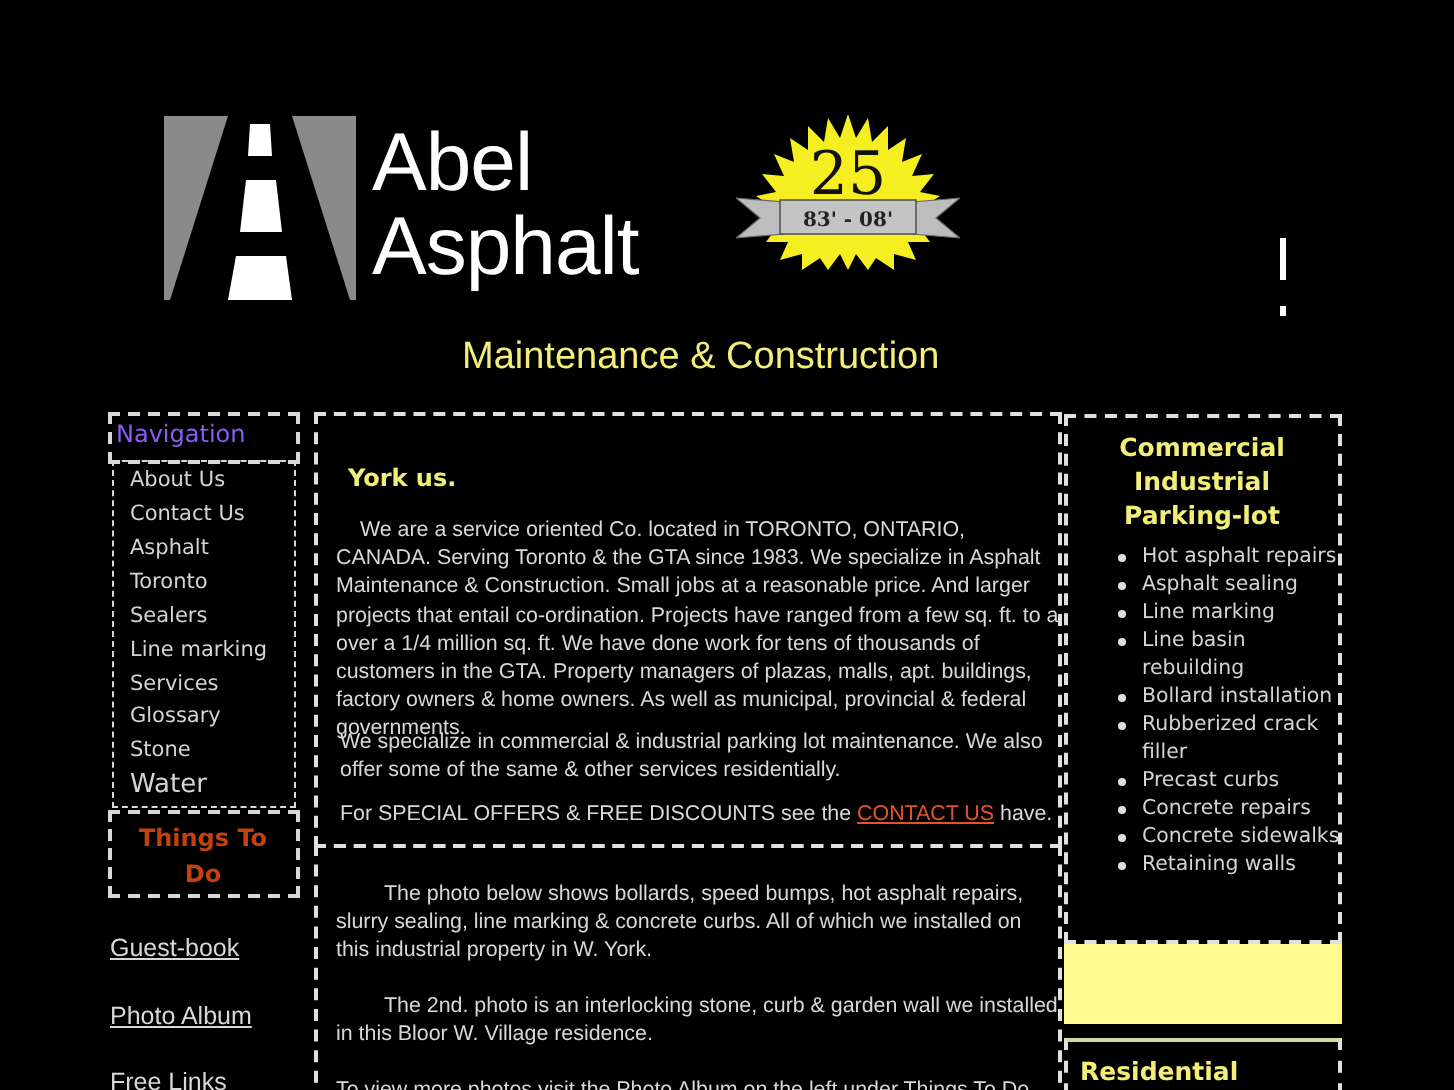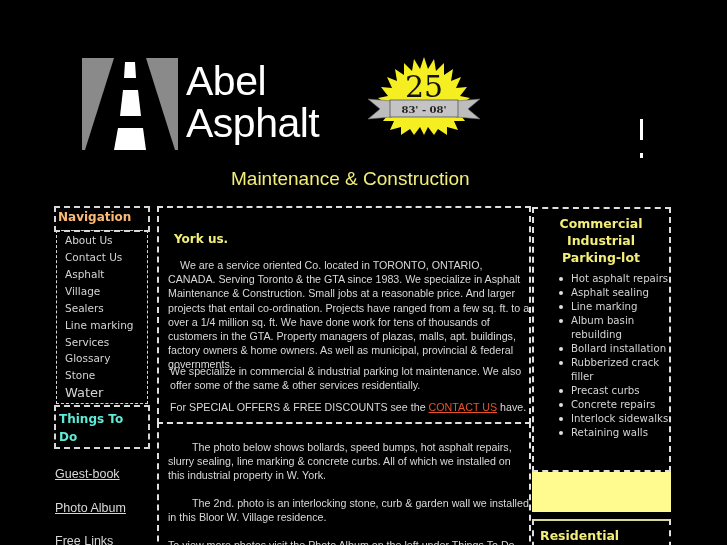--- a/index.html
+++ b/index.html
@@ -18,26 +18,26 @@
     #anniv-badge { left: 368px; top: 57px; width: 112px; height: 78px; }
     #exclaim { left: 640px; top: 119px; width: 3px; height: 42px; }
     #exclaim .bar { position:absolute; left:0; top:0; width:3px; height:21px; background:#fff; }
     #exclaim .dot { position:absolute; left:0; top:34px; width:3px; height:5px; background:#fff; }
     #tagline { left: 231px; top: 168px; color: #f2ee78; font-family: "Liberation Sans", sans-serif;
       font-size: 19px; white-space: nowrap; }
 
     
     .dash-box { border: 2px dashed #d8d8d8; box-sizing: border-box; }
     #nav-title-box { left: 54px; top: 206px; width: 96px; height: 26px; }
-    #nav-title { left: 58px; top: 210px; color: #fdba74; font-weight: bold; font-size: 12px; }
+    #nav-title { left: 58px; top: 210px; color: #8b5cf6; font-weight: normal; font-size: 12px; }
     #nav-list-box { left: 56px; top: 230px; width: 92px; height: 174px; border-width: 1px; }
     .nav-item { position: absolute; left: 65px; font-size: 10.5px; color: #d4d4d4; text-decoration: none; text-align: center; }
     .nav-item.big { font-size: 13px; }
     #todo-box { left: 54px; top: 405px; width: 96px; height: 44px; }
-    #todo-title { left: 59px; top: 410px; width: 85px; color: #5eead4; font-weight: bold; font-size: 12px; line-height: 18px; }
+    #todo-title { left: 59px; top: 410px; width: 85px; color: #c2410c; font-weight: bold; font-size: 12px; line-height: 18px; text-align: center; }
     .side-link { position: absolute; left: 55px; font-family: "Liberation Sans", sans-serif; font-size: 12.5px;
       color: #d8d8d8; text-decoration: underline; }
 
     
     #about-box { left: 157px; top: 206px; width: 374px; height: 218px; border: 2px dashed #e0e0e0; box-sizing: border-box; }
     #photo-box { left: 157px; top: 422px; width: 374px; height: 140px; border: 2px dashed #e0e0e0; box-sizing: border-box; }
     #about-title { left: 174px; top: 232px; color: #f2ee78; font-weight: bold; font-size: 12px; }
     .para { position: absolute; left: 168px; width: 362px; font-family: "Liberation Sans", sans-serif;
       font-size: 10.7px; line-height: 14.2px; color: #d8d8d8; }
     .para .indent { display: inline-block; width: 12px; }
@@ -93,21 +93,21 @@
 
 <div class="abs" id="tagline">Maintenance &amp; Construction</div>
 
 <div class="abs dash-box" id="nav-title-box"></div>
 <div class="abs" id="nav-title">Navigation</div>
 <div class="abs dash-box" id="nav-list-box"></div>
 
 <a class="nav-item" style="top:234px" href="#">About Us</a>
 <a class="nav-item" style="top:251px" href="#">Contact Us</a>
 <a class="nav-item" style="top:268px" href="#">Asphalt</a>
-<a class="nav-item" style="top:285px" href="#">Village</a>
+<a class="nav-item" style="top:285px" href="#">Toronto</a>
 <a class="nav-item" style="top:302px" href="#">Sealers</a>
 <a class="nav-item" style="top:319px" href="#">Line marking</a>
 <a class="nav-item" style="top:336px" href="#">Services</a>
 <a class="nav-item" style="top:352px" href="#">Glossary</a>
 <a class="nav-item" style="top:369px" href="#">Stone</a>
 <a class="nav-item big" style="top:385px" href="#">Water</a>
 
 <div class="abs dash-box" id="todo-box"></div>
 <div class="abs" id="todo-title">Things To Do</div>
 
@@ -125,23 +125,23 @@
 <div class="para" style="top:440px"><span class="indent2"></span><span>The photo below shows bollards, speed bumps, hot asphalt repairs, slurry sealing, line marking &amp; concrete curbs. All of which we installed on this industrial property in W. York.</span></div>
 <div class="para" style="top:496px"><span class="indent2"></span><span>The 2nd. photo is an interlocking stone, curb &amp; garden wall we installed in this Bloor W. Village residence.</span></div>
 <div class="para" style="top:538px"><span>To view more photos visit the Photo Album on the left under Things To Do.</span></div>
 
 <div class="abs" id="commercial-box"></div>
 <div class="abs" id="commercial-title">Commercial Industrial Parking-lot</div>
 <ul class="abs" id="services-list">
   <li>Hot asphalt repairs</li>
   <li>Asphalt sealing</li>
   <li>Line marking</li>
-  <li>Album basin rebuilding</li>
+  <li>Line basin rebuilding</li>
   <li>Bollard installation</li>
   <li>Rubberized crack filler</li>
   <li>Precast curbs</li>
   <li>Concrete repairs</li>
-  <li>Interlock sidewalks</li>
+  <li>Concrete sidewalks</li>
   <li>Retaining walls</li>
 </ul>
 <div class="abs" id="yellow-panel"></div>
 <div class="abs" id="residential-box"></div>
 <div class="abs" id="residential-title">Residential</div>
 
 </body></html>

